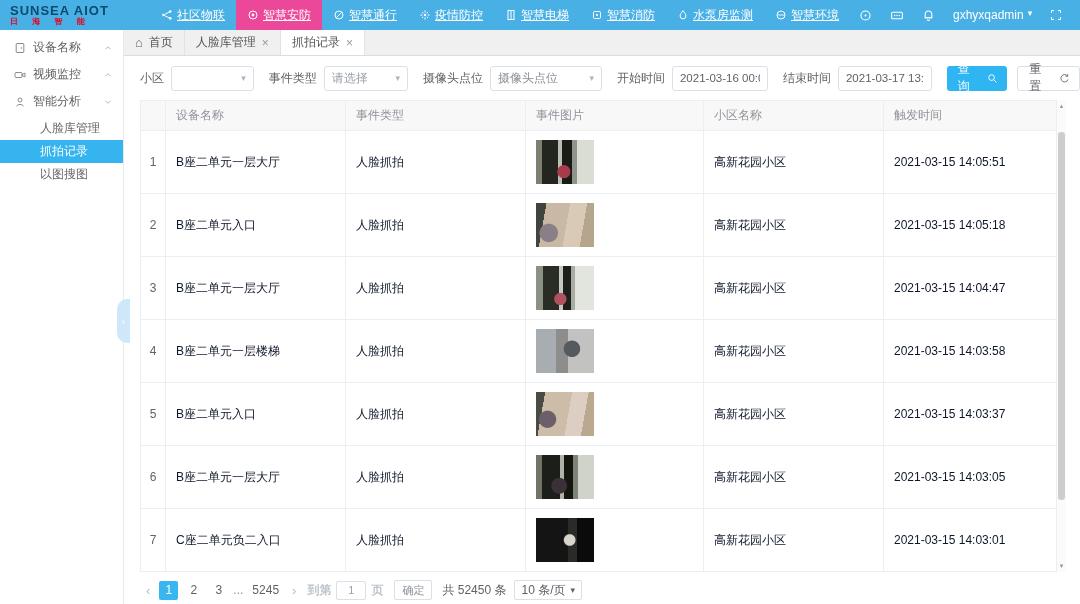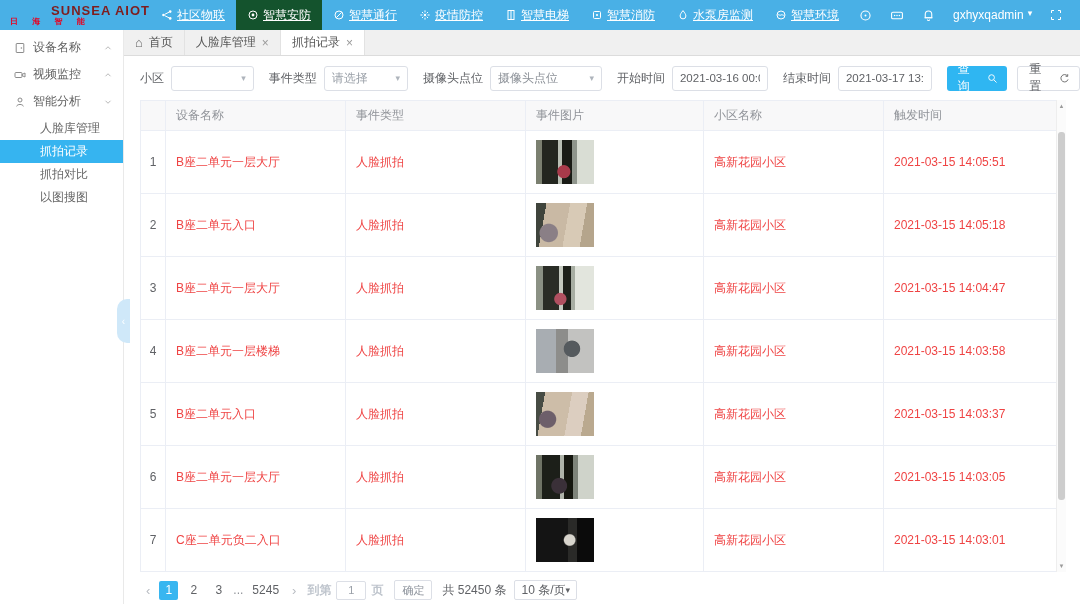--- a/index.html
+++ b/index.html
@@ -3,25 +3,25 @@
 <meta charset="utf-8">
 <style>
   * { margin:0; padding:0; box-sizing:border-box; }
   html,body { width:1080px; height:604px; overflow:hidden;
     font-family:"Liberation Sans", sans-serif; font-size:12px; color:#606266; background:#fff; }
 
   
   .navbar { position:absolute; top:0; left:0; width:1080px; height:30px;
     background:#49b0e6; display:flex; align-items:center; overflow:hidden; z-index:10; }
   .logo { padding-left:10px; line-height:1.05; min-width:150px; }
-  .logo-l1 { color:#7f1d1d; font-weight:800; font-size:13px; letter-spacing:1px;text-align:right; }
+  .logo-l1 { color:#0c4a6e; font-weight:800; font-size:13px; letter-spacing:1px; }
   .logo-l2 { color:#e8001f; font-weight:700; font-size:8px; letter-spacing:6px; }
   .nav-menu { margin-left:auto; display:flex; height:100%; align-items:stretch; }
   .nav-item { display:flex; align-items:center; gap:4px; padding:0 11px; color:#fff; cursor:pointer; white-space:nowrap;text-decoration:underline; }
-  .nav-item.active { background:#14532d; }
+  .nav-item.active { background:#ec4899; }
   .nav-utils { display:flex; align-items:center; height:100%; }
   .nav-icon-btn { padding:0 9px; display:flex; align-items:center; cursor:pointer; }
   .nav-user { color:#fff; display:flex; align-items:flex-start; gap:4px; padding:0 9px; cursor:pointer; white-space:nowrap; }
   .caret { font-size:9px; color:#fff; }
 
   
   .sidebar { position:absolute; top:30px; left:0; width:124px; bottom:0;
     background:#fff; border-right:1px solid #e9e9e9; padding-top:4px; z-index:5; }
   .side-group { height:27px; display:flex; align-items:center; gap:7px; padding:0 10px 0 14px; color:#5f5f5f; cursor:pointer; }
   .side-group .grow { flex:1; }
@@ -56,21 +56,21 @@
   .btn { height:25px; border-radius:3px; display:flex; align-items:center; gap:16px;
     padding:0 9px; cursor:pointer; border:none; font-size:12px; }
   .btn-primary { background:#2fb6f2; color:#fff; margin-right:10px; }
   .btn-plain { background:#fff; color:#606266; border:1px solid #dcdfe6; }
 
   
   .table-wrap { position:absolute; left:16px; right:14px; top:44px; height:472px; background:#fff; }
   table { width:100%; border-collapse:collapse; table-layout:fixed; }
   th { background:#f8f8f9; color:#909399; font-weight:normal; text-align:left;
     height:30px; padding:0 0 0 10px; border:1px solid #ebeef5; }
-  td { height:63px; padding:0 0 0 10px; border:1px solid #ebeef5; color:#ef4444; }
+  td { height:63px; padding:0 0 0 10px; border:1px solid #ebeef5; color:#0f172a; }
   .c-idx { text-align:center; padding:0; color:#606266; }
   .thumb { width:58px; height:44px; display:block; cursor:pointer; }
   .th-t1 { background:
       radial-gradient(circle at 48% 72%, #a83a4a 0 14%, transparent 16%),
       linear-gradient(90deg,#7b8070 0 10%,#23261f 10% 38%,#b9bfb4 38% 44%,#191b15 44% 62%,#8f958c 62% 70%,#d9ddd4 70%); }
   .th-t2 { background:
       radial-gradient(circle at 22% 68%, #8a7f86 0 16%, transparent 18%),
       linear-gradient(100deg,#3f443c 0 16%,#c9b9a4 16% 52%,#d8cab6 52% 78%,#b5a58c 78%); }
   .th-t3 { background:
       radial-gradient(circle at 42% 75%, #b05060 0 12%, transparent 14%),
@@ -103,21 +103,21 @@
     padding:0 4px; margin:0 3px; color:#606266; cursor:pointer; border-radius:2px; }
   .pg-btn.active { background:#38b6f0; color:#fff; }
   .pg-ellipsis { color:#909399; margin:0 2px; cursor:pointer; }
   .goto-text { color:#bfc5cd; margin:0 5px; white-space:nowrap;font-weight:bold; }
   .goto-input { width:30px; height:19px; border:1px solid #dcdfe6; border-radius:2px;
     text-align:center; color:#9aa0a8; font-size:11px; font-family:"Liberation Sans",sans-serif; }
   .confirm-btn { height:20px; border:1px solid #dcdfe6; border-radius:2px; background:#fff;
     color:#8a9099; padding:0 7px; margin:0 8px 0 6px; cursor:pointer; font-size:11px; }
   .total-text { color:#606266; margin:0 8px 0 2px; white-space:nowrap; }
   .size-select { height:20px; border:1px solid #dcdfe6; border-radius:2px; background:#fff;
-    display:flex; align-items:center; padding:0 6px; cursor:pointer; white-space:nowrap; }
+    display:flex; align-items:center; gap:5px; padding:0 6px; cursor:pointer; white-space:nowrap; }
 
   svg { display:block; }
 </style>
 </head>
 <body>
 
 <div class="navbar">
   <div class="logo">
     <div class="logo-l1">SUNSEA AIOT</div>
     <div class="logo-l2">日 海 智 能</div>
@@ -275,23 +275,20 @@
           <path d="M3 4.5 6 7.5 9 4.5" fill="none" stroke="#a8a8a8"></path>
         </svg>
       </span>
   </div>
   <div class="side-sub">
     <div class="side-subitem">
       <span>人脸库管理</span>
     </div>
     <div class="side-subitem active">
       <span>抓拍记录</span>
-    </div>
-    <div class="side-subitem">
-      <span>抓拍对比</span>
     </div>
     <div class="side-subitem">
       <span>以图搜图</span>
     </div>
   </div>
 </div>
 
 <div class="collapse-handle">
   <span>‹</span>
 </div>

